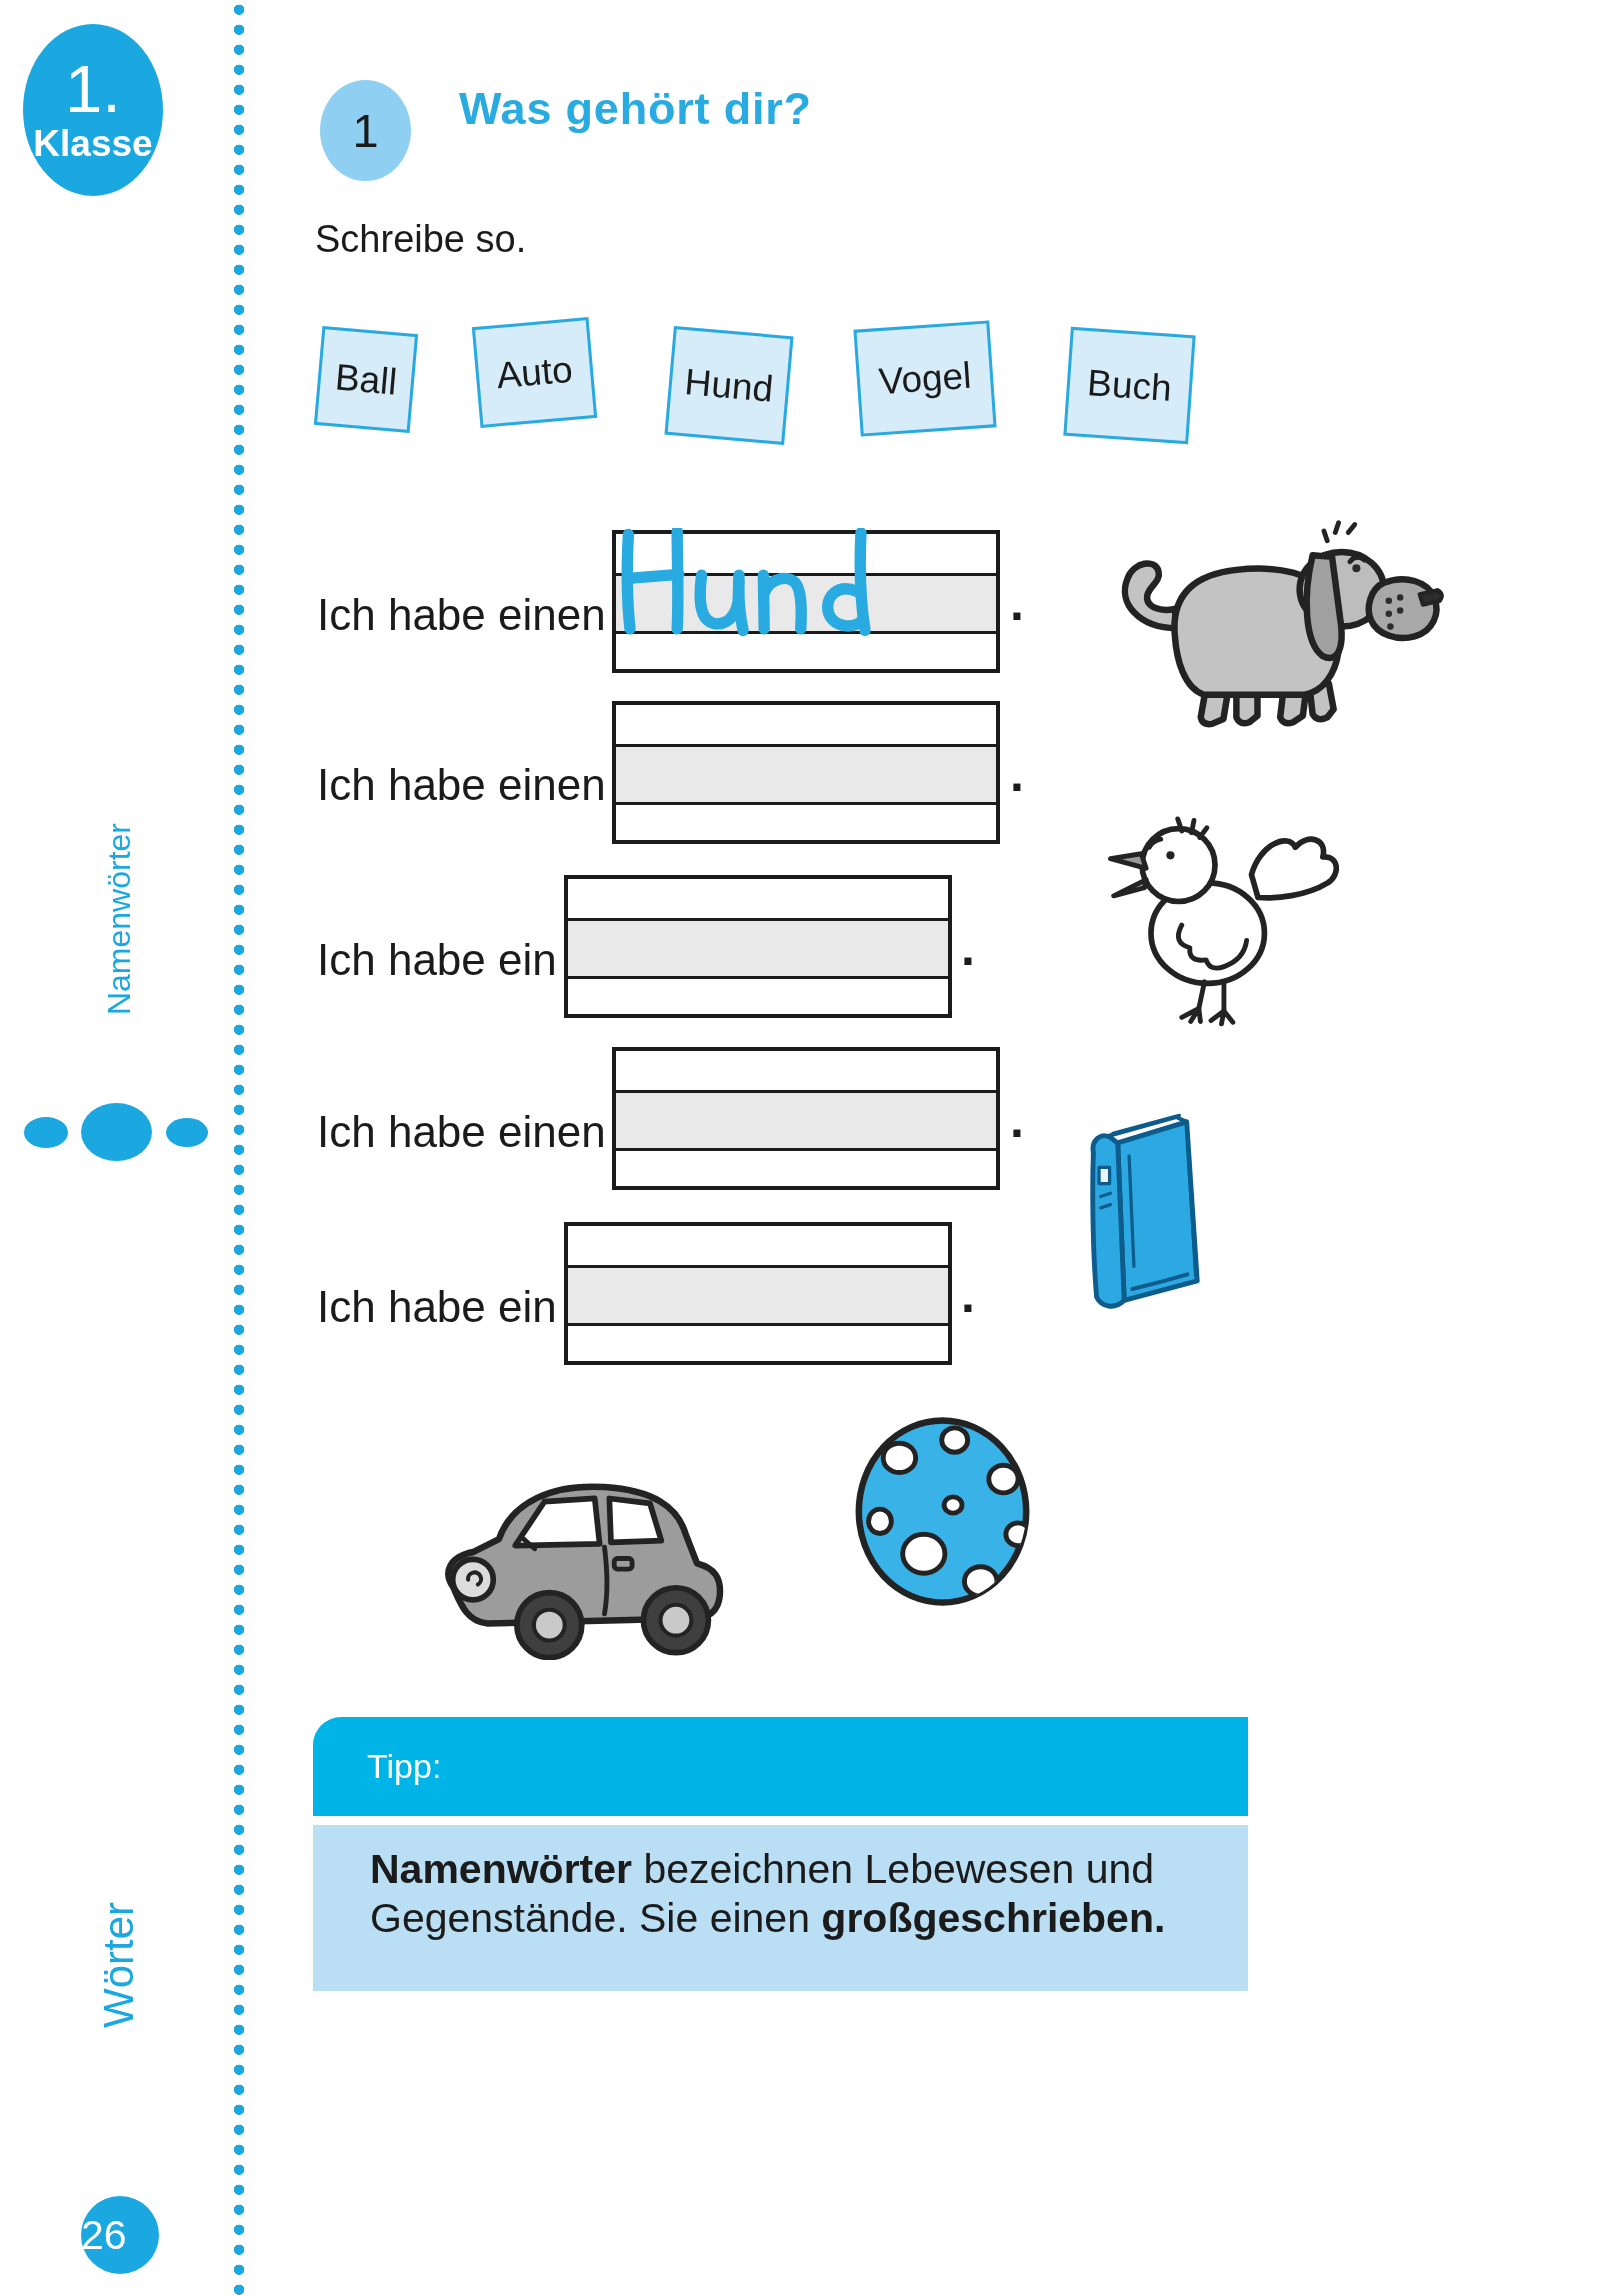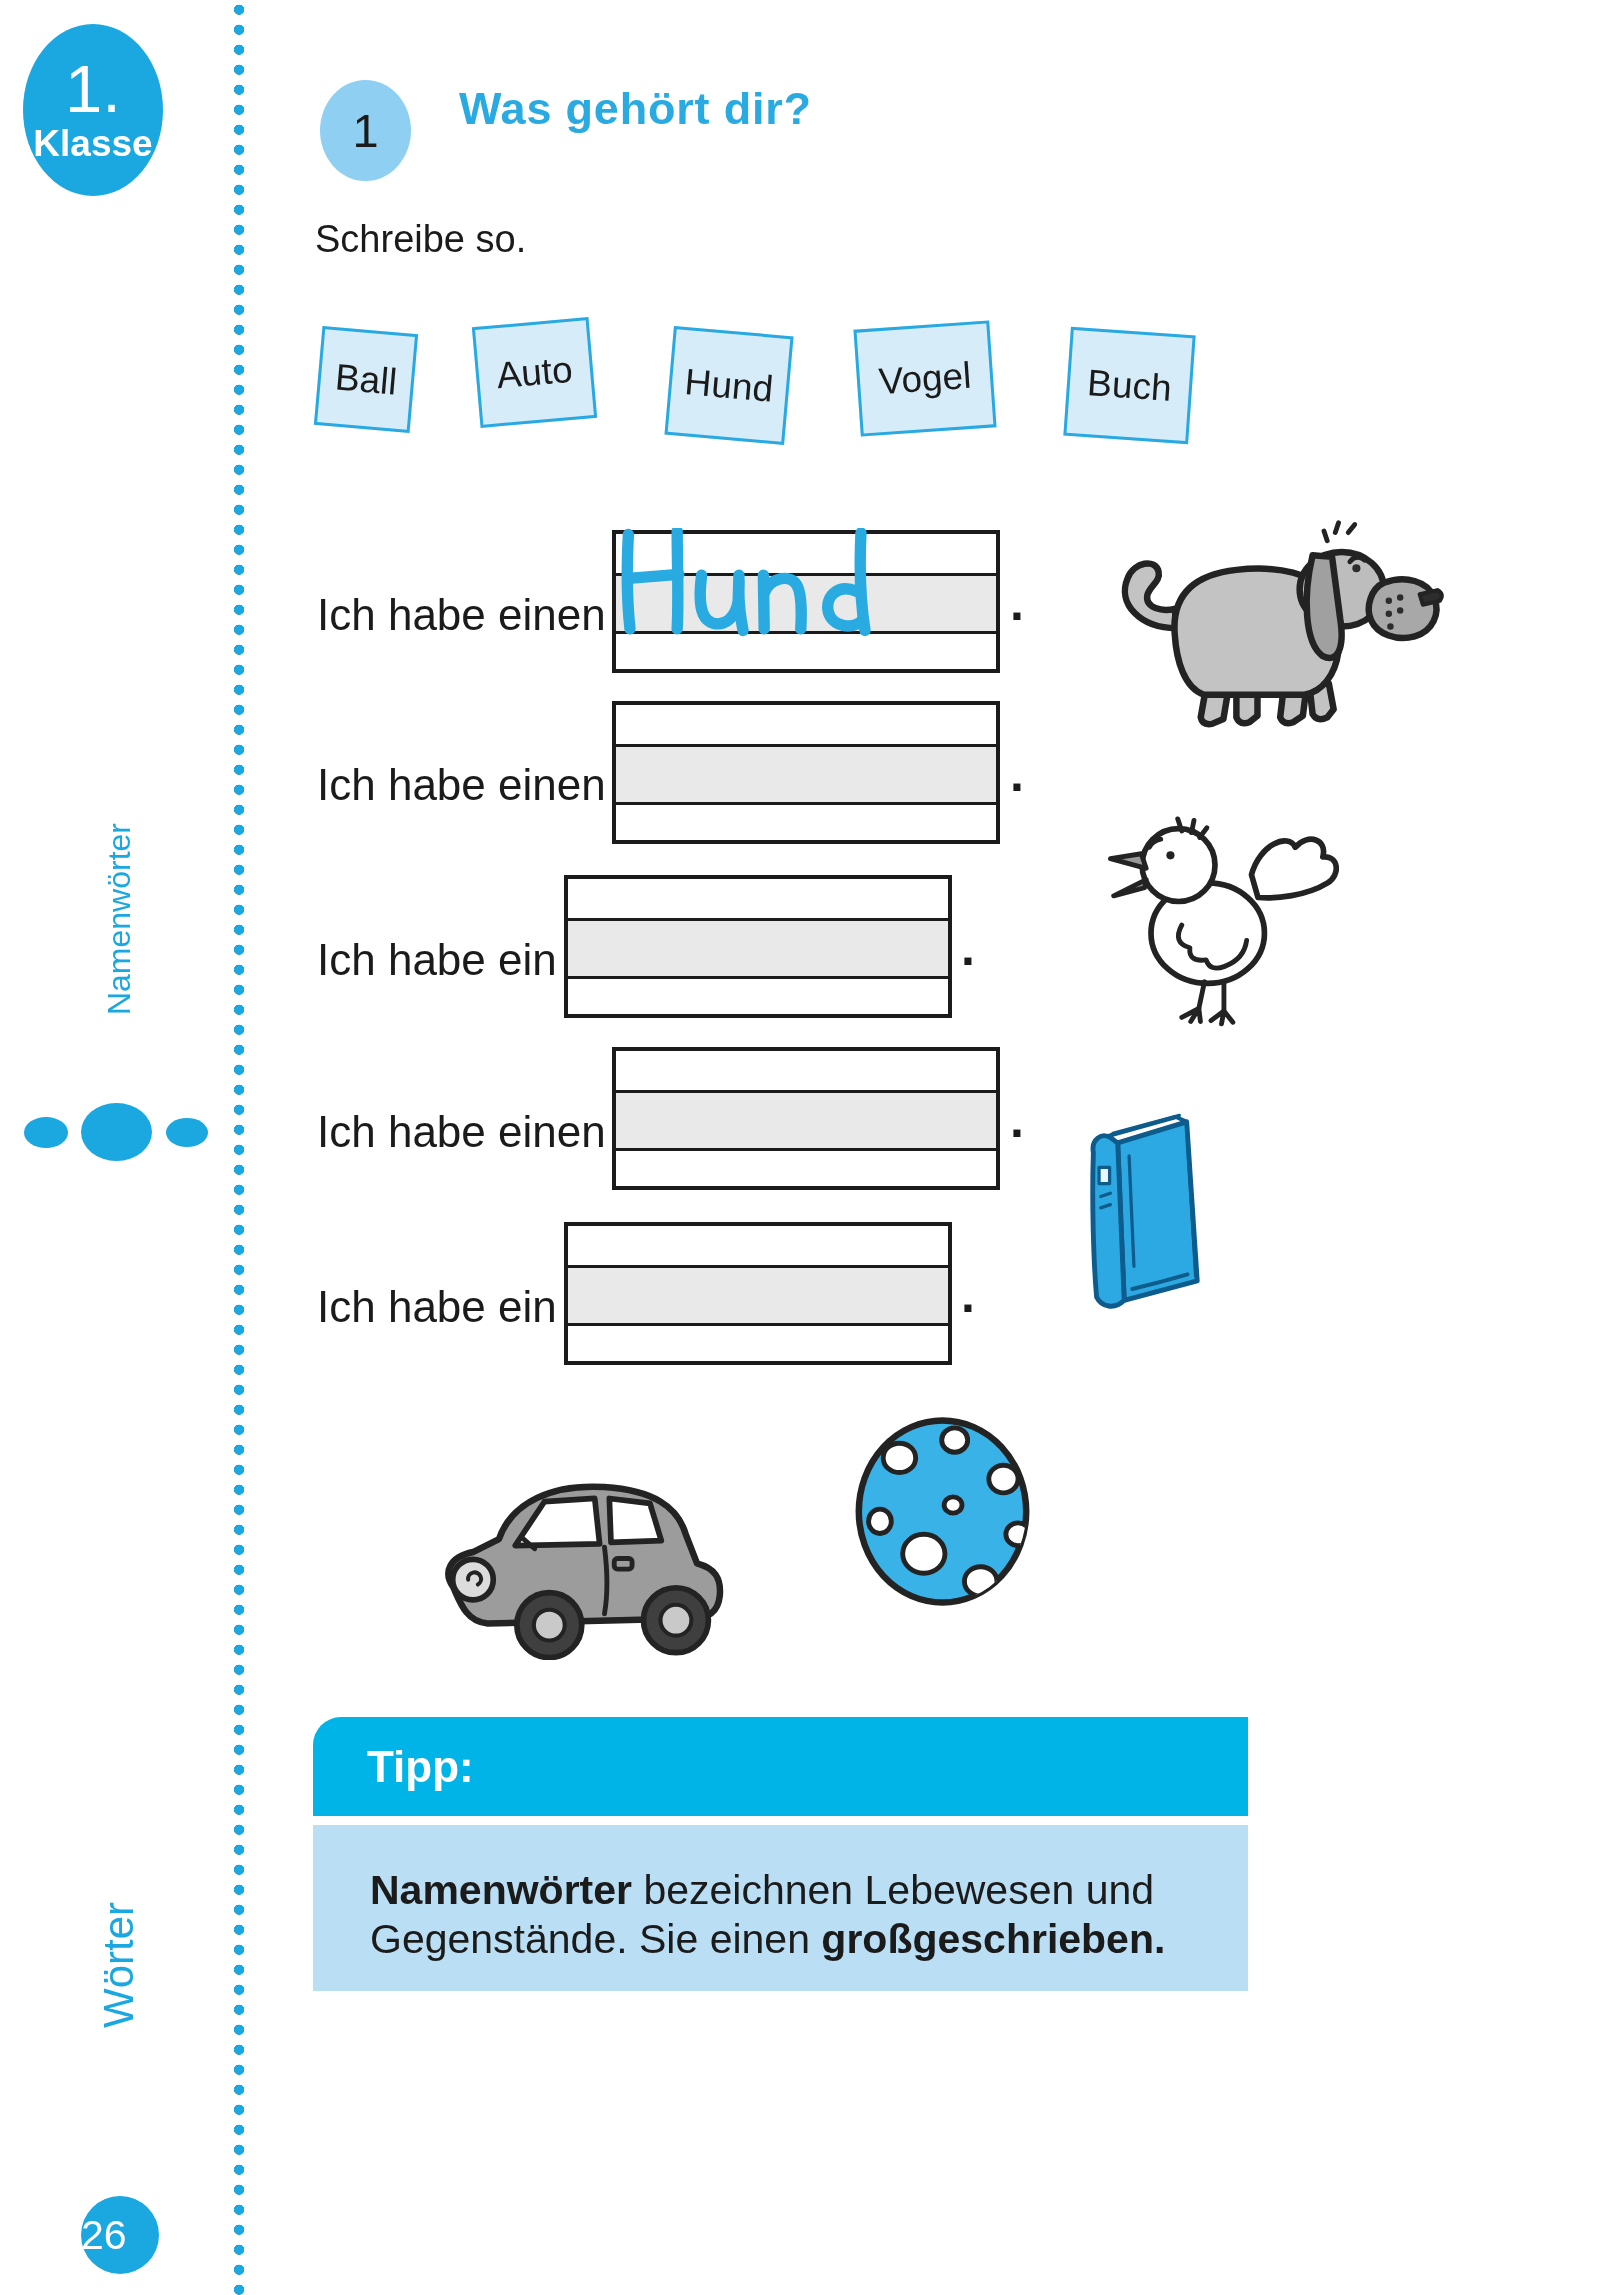--- a/index.html
+++ b/index.html
@@ -68,28 +68,28 @@
   .wbox .r2{height:55px;border-bottom:3.2px solid #1b1b1b;background:#e9e9e9;}
   .wbox .r3{flex:1;}
   .period{font-size:50px;font-weight:bold;line-height:50px;}
   .answer-svg{pointer-events:none;}
 
   
   .tip-header{
     left:313px;top:1717px;width:935px;height:99px;
     background:#00b4e8;border-radius:28px 0 0 0;
     display:flex;align-items:center;
-    color:#ffffff;font-size:44px;font-weight:bold;
+    color:#ffffff;font-size:34px;font-weight:normal;
     padding-left:54px;box-sizing:border-box;
   }
   .tip-body{
     left:313px;top:1825px;width:935px;height:166px;
     background:#badef4;
     font-size:41px;line-height:49px;
-    padding:41px 0 0 57px;box-sizing:border-box;
+    padding:20px 0 0 57px;box-sizing:border-box;
   }
   .tip-body b{font-weight:bold;}
 </style>
 </head>
 <body>
 
 <div id="page">
 
   <div class="abs grade-badge">
     <div class="l1">1.</div>

